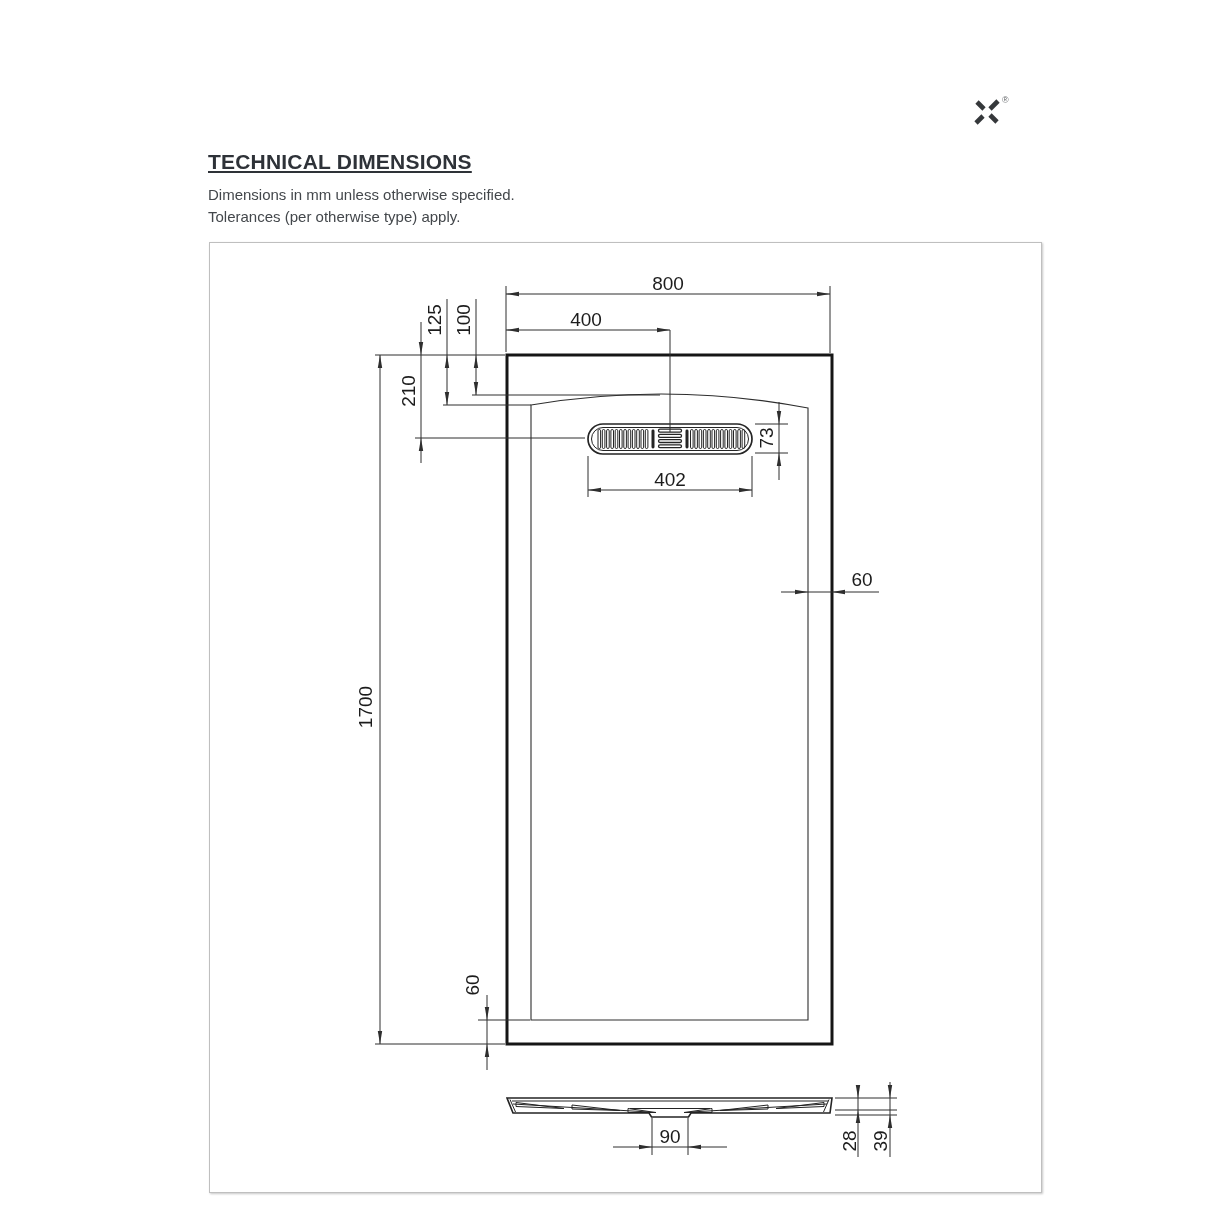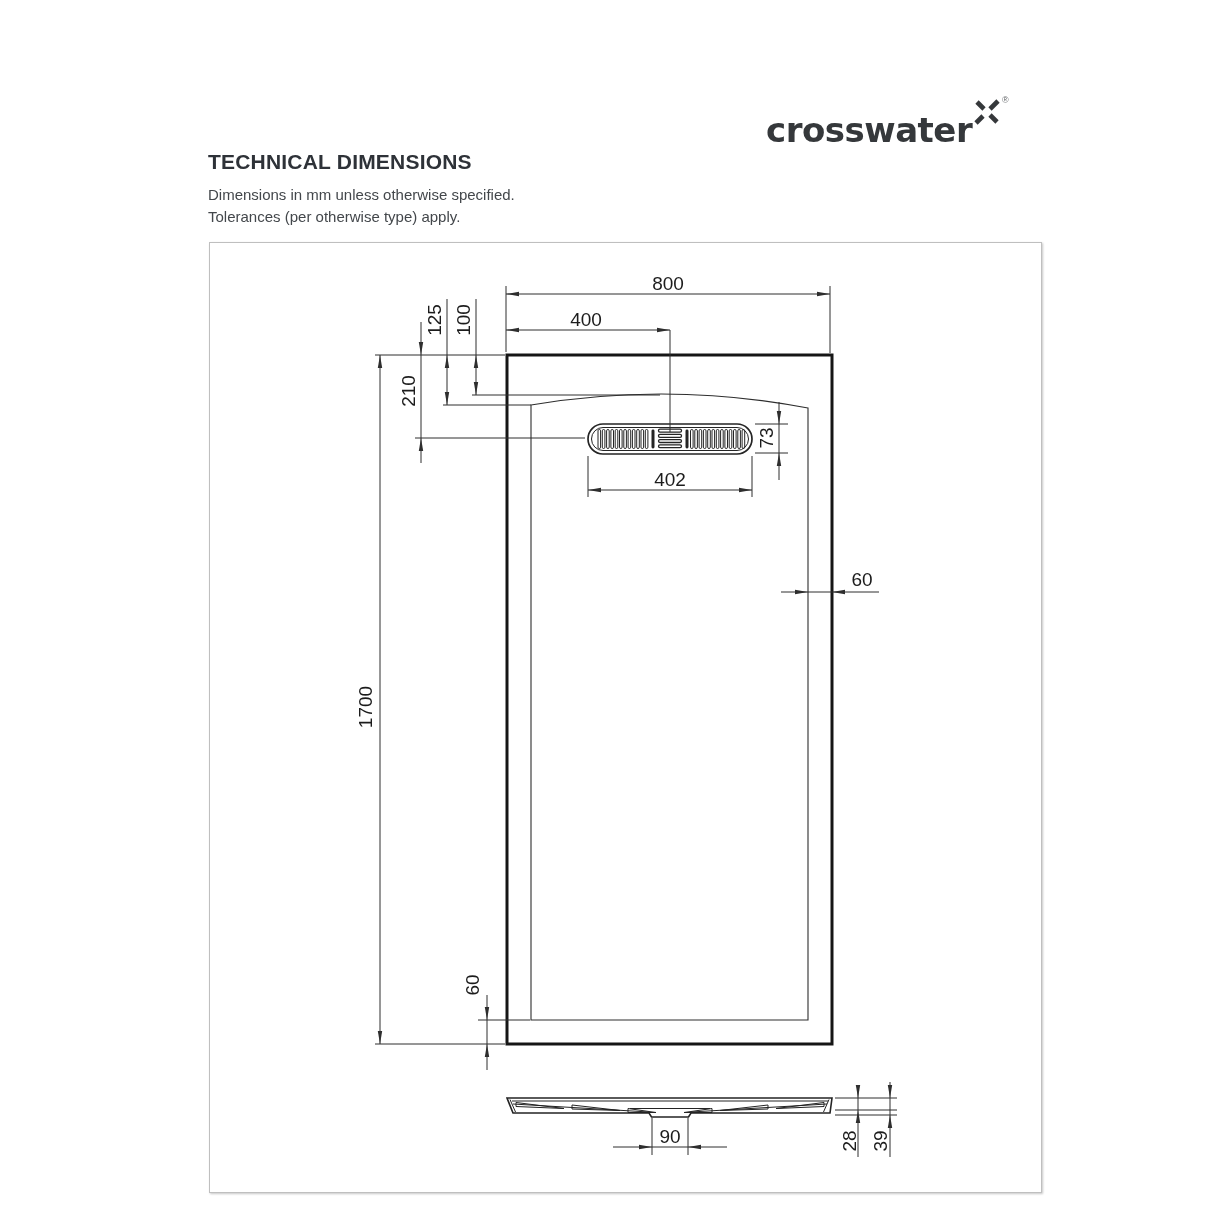--- a/index.html
+++ b/index.html
@@ -13,21 +13,21 @@
     color:#35383b;
   }
   .logo .brand{
     font-family:"DejaVu Sans",sans-serif;
     font-size:34px;font-weight:bold;letter-spacing:-0.5px;
     position:absolute;left:0;top:14px;
   }
   .logo svg{position:absolute;left:204px;top:-4px;}
   .page-title{
     position:absolute;left:208px;top:150px;
-    font-size:21px;font-weight:bold;color:#2e3238;letter-spacing:0.2px;
+    font-size:21px;font-weight:bold;color:#2e3238;letter-spacing:0.2px;text-decoration:underline;
   }
   .note{
     position:absolute;left:208px;color:#43474b;font-size:15px;
   }
   .note1{top:186px;}
   .note2{top:208px;}
   .frame{
     position:absolute;left:209px;top:242px;width:831px;height:949px;
     border:1px solid #bfbfbf;background:#ffffff;
     box-shadow:1px 1px 2px rgba(0,0,0,0.22);
@@ -41,21 +41,20 @@
     font-family:"Liberation Sans","DejaVu Sans",sans-serif;
     font-size:19px;fill:#1c1c1c;
   }
   .grate{stroke:#242424;fill:none;}
   .sect{stroke:#242424;fill:none;}
 </style>
 </head>
 <body>
 
 <div class="logo">
-  <span class="brand">crosswater</span>
   <svg width="46" height="40" viewBox="0 0 46 40">
     <g stroke="#35383b" stroke-width="4.6" stroke-linecap="butt">
       <line x1="6" y1="31" x2="13" y2="24"></line>
       <line x1="20" y1="17" x2="28" y2="9"></line>
       <line x1="7" y1="10" x2="14" y2="17"></line>
       <line x1="20" y1="23" x2="27" y2="30"></line>
     </g>
     <text x="32" y="11" font-size="9" fill="#6a6d70">®</text>
   </svg>
 </div>

